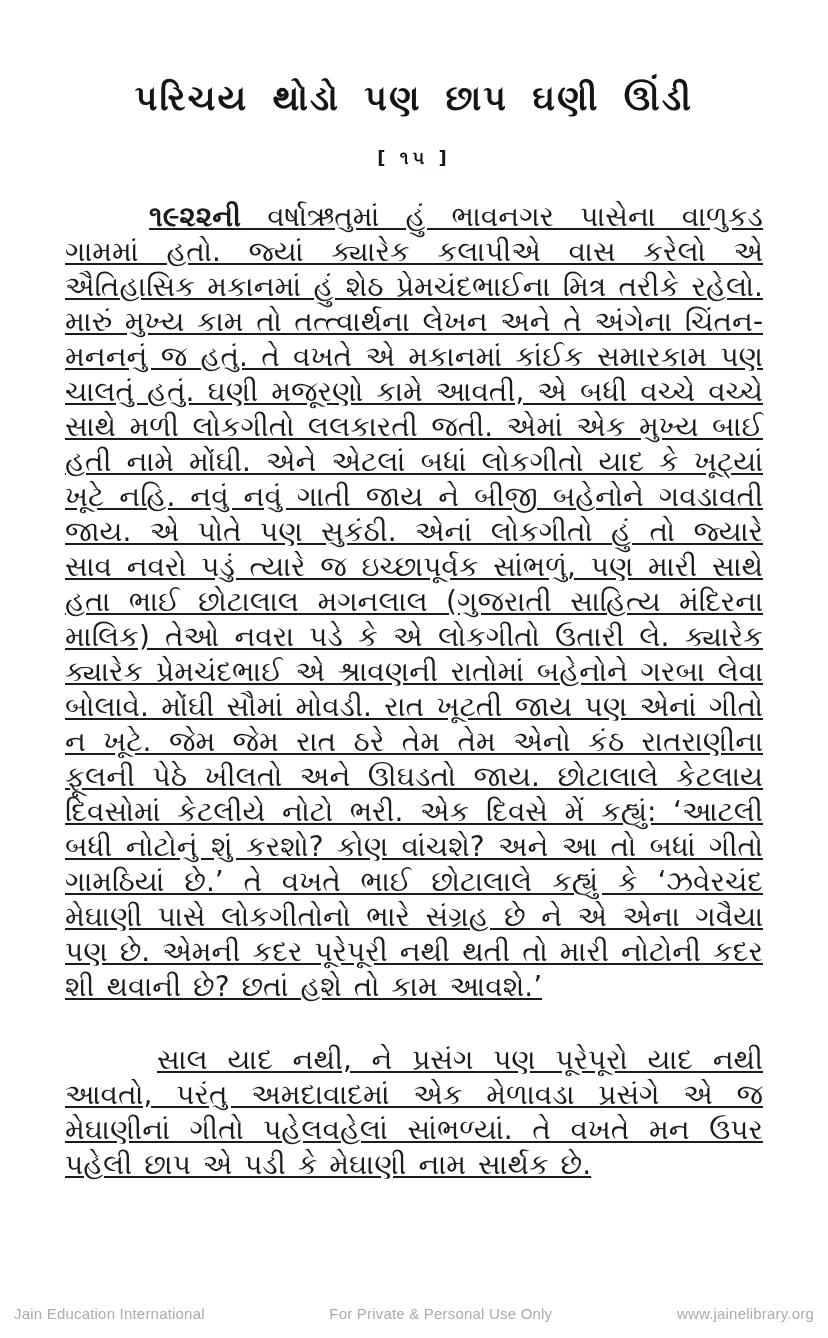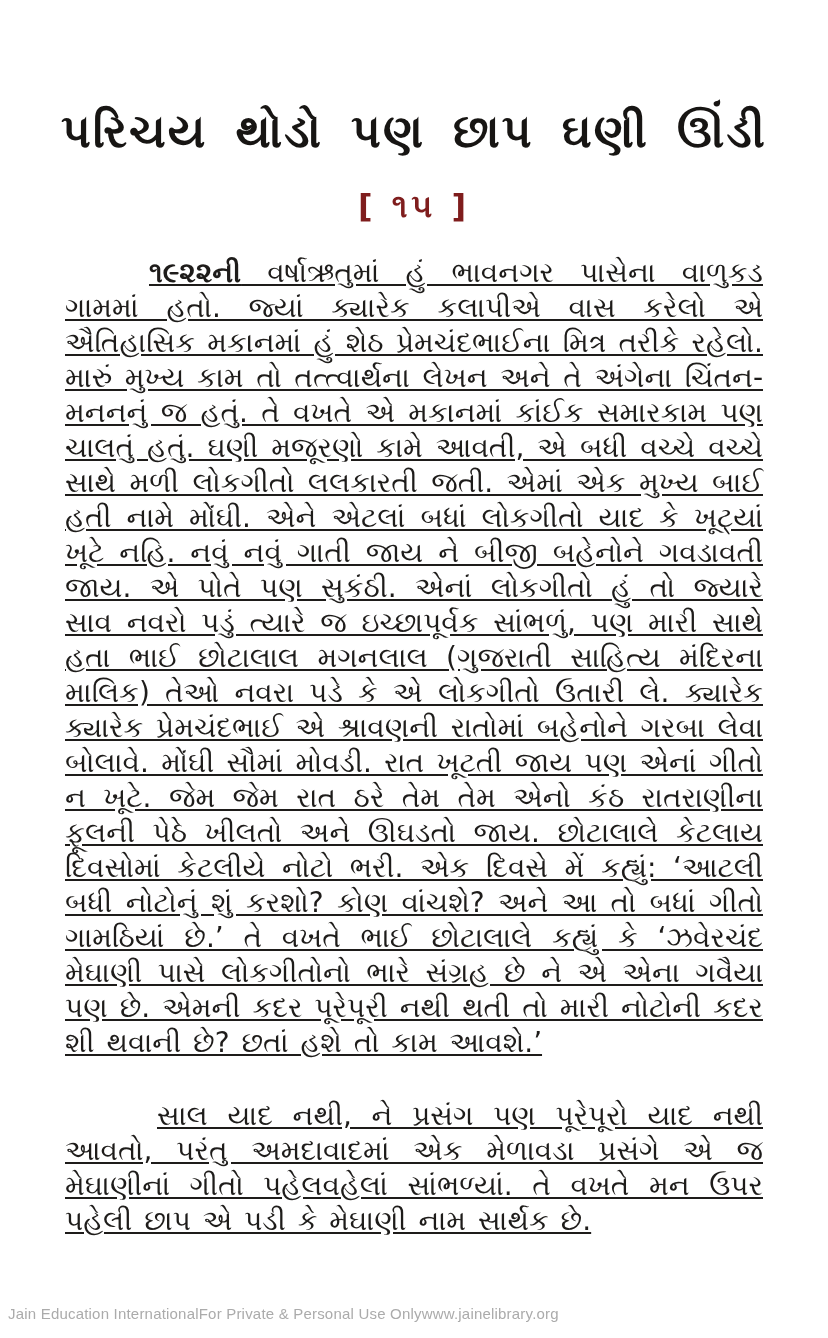--- a/index.html
+++ b/index.html
@@ -12,35 +12,35 @@
   .page {
     position: relative;
     width: 828px;
     height: 1338px;
     margin: 0 auto;
     background: #ffffff;
     overflow: hidden;
   }
   .scan-title {
     margin: 0;
-    padding-top: 104px;
+    padding-top: 78px;
     text-align: center;
-    font-size: 46px;
+    font-size: 35px;
     font-weight: bold;
     letter-spacing: 2px;
     word-spacing: 10px;
     color: #171513;
   }
   .section-number {
     margin-top: 28px;
     text-align: center;
-    font-size: 32px;
+    font-size: 18px;
     font-weight: bold;
     letter-spacing: 4px;
-    color: #7f1d1d;
+    color: #0f172a;
   }
   .body-block {
     width: 698px;
     margin: 0 auto;
     margin-top: 30px;
     color: #1e1c1a;
   }
   .body-block p {
     margin: 0;
     font-size: 28px;
@@ -52,22 +52,23 @@
   .body-block p.para-1 { text-indent: 84px; }
   .body-block p.para-2 { text-indent: 92px; margin-top: 24px; }
   .body-block p.para-3 { text-indent: 92px; margin-top: 38px; }
   .lead-bold { font-weight: bold; }
   .scan-footer {
     position: absolute;
     left: 0;
     right: 0;
     bottom: 16px;
     display: flex;
+    justify-content: space-between;
     align-items: baseline;
-    padding: 0 8px;
+    padding: 0 14px;
     font-family: "Liberation Sans", sans-serif;
     font-size: 15px;
     color: #ababab;
     letter-spacing: 0.2px;
   }
 </style>
 </head>
 <body>
 
 <div class="page">

